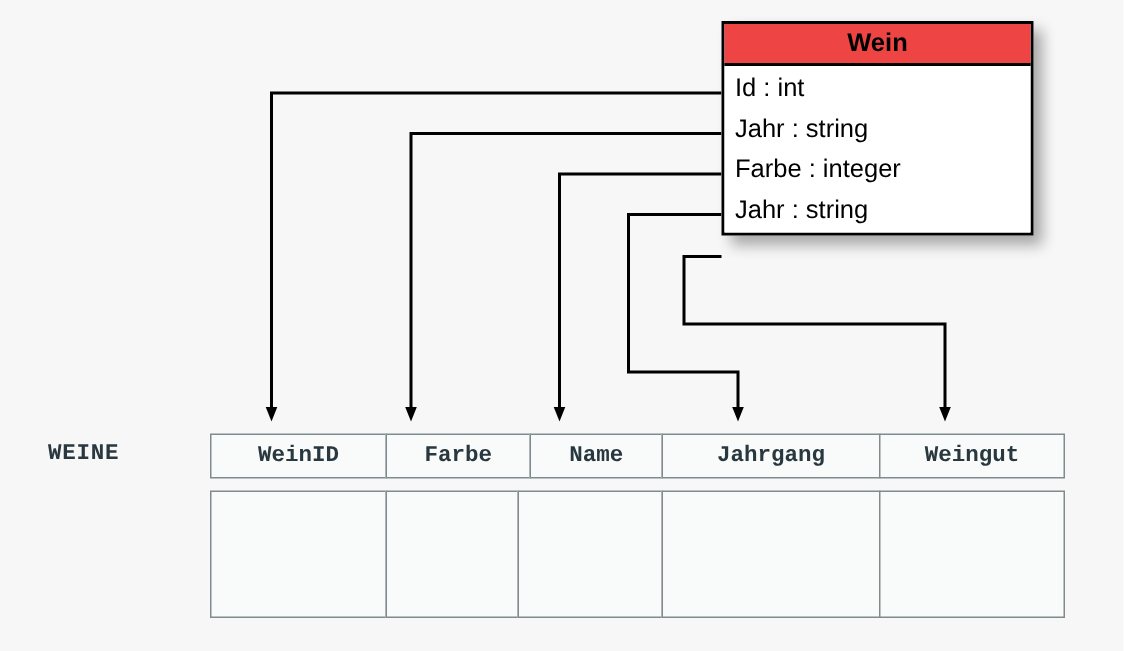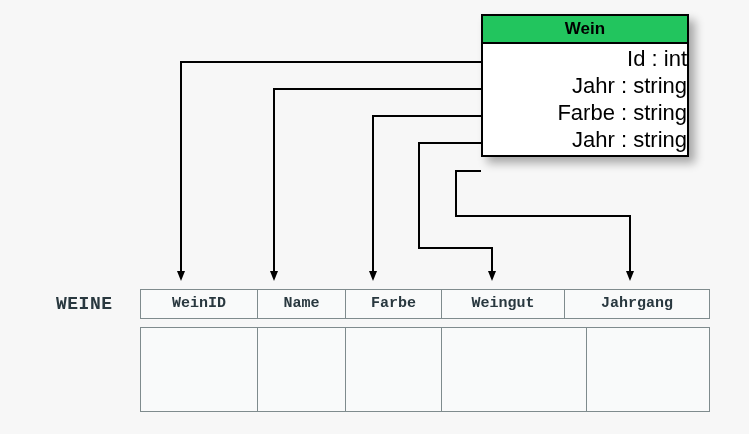--- a/index.html
+++ b/index.html
@@ -37,44 +37,43 @@
     box-sizing: border-box;
   }
   #class-title {
     height: 26px;
     line-height: 26px;
     text-align: center;
     font-weight: bold;
     font-size: 17px;
     color: #000000;
     border-bottom: 2px solid #000000;
-    background: #22c55e;
+    background: #ef4444;
   }
   #class-attrs {
     padding: 1px 0 2px 0;
     background: #ffffff;
   }
   .attr-row {
     height: 27px;
     line-height: 27px;
-    font-size: 22px;
+    font-size: 17px;
     color: #000000;
     padding-left: 7px;
     white-space: nowrap;
-    text-align: right;
   }
 
   
   #table-label {
     position: absolute;
-    left: 56px;
+    left: 32px;
     top: 294px;
     font-family: "Liberation Mono", monospace;
     font-weight: bold;
-    font-size: 18px;
+    font-size: 15px;
     letter-spacing: 0.5px;
     color: #29383f;
   }
   #rel-table {
     position: absolute;
     left: 120px;
     top: 289px;
     padding-left: 20px;
   }
   .rel-row {
@@ -131,34 +130,34 @@
     <path d="M481,143 L419,143 L419,248 L492,248 L492,272" fill="none" stroke="#000000" stroke-width="2" marker-end="url(#arrowhead)"></path>
 
     <path d="M481,171 L456,171 L456,216 L630,216 L630,272" fill="none" stroke="#000000" stroke-width="2" marker-end="url(#arrowhead)"></path>
   </svg>
 
   <div id="class-box">
     <div id="class-title">Wein</div>
     <div id="class-attrs">
       <div class="attr-row">Id : int</div>
       <div class="attr-row">Jahr : string</div>
-      <div class="attr-row">Farbe : string</div>
+      <div class="attr-row">Farbe : integer</div>
       <div class="attr-row">Jahr : string</div>
     </div>
   </div>
 
   <div id="table-label">WEINE</div>
 
   <div id="rel-table">
     <div class="rel-row head-row">
       <div class="rel-cell c0">WeinID</div>
+      <div class="rel-cell c2">Farbe</div>
       <div class="rel-cell c1">Name</div>
-      <div class="rel-cell c2">Farbe</div>
+      <div class="rel-cell c3">Jahrgang</div>
       <div class="rel-cell c4">Weingut</div>
-      <div class="rel-cell c3">Jahrgang</div>
     </div>
     <div class="rel-row body-row">
       <div class="rel-cell c0"></div>
       <div class="rel-cell c1"></div>
       <div class="rel-cell c2"></div>
       <div class="rel-cell c3"></div>
       <div class="rel-cell c4"></div>
     </div>
   </div>
 

